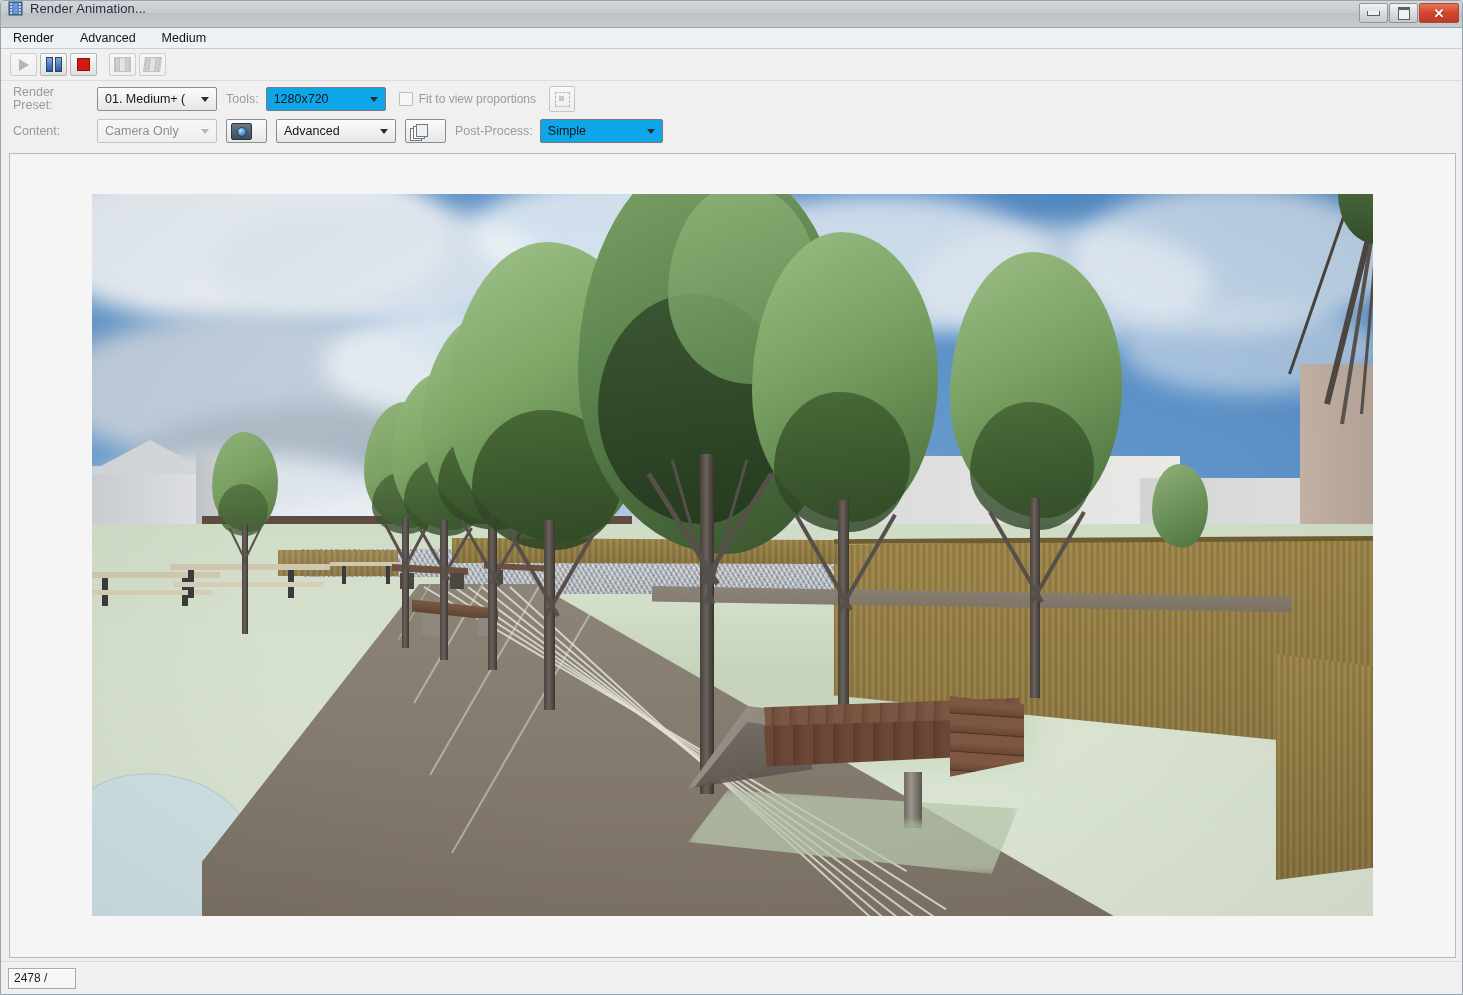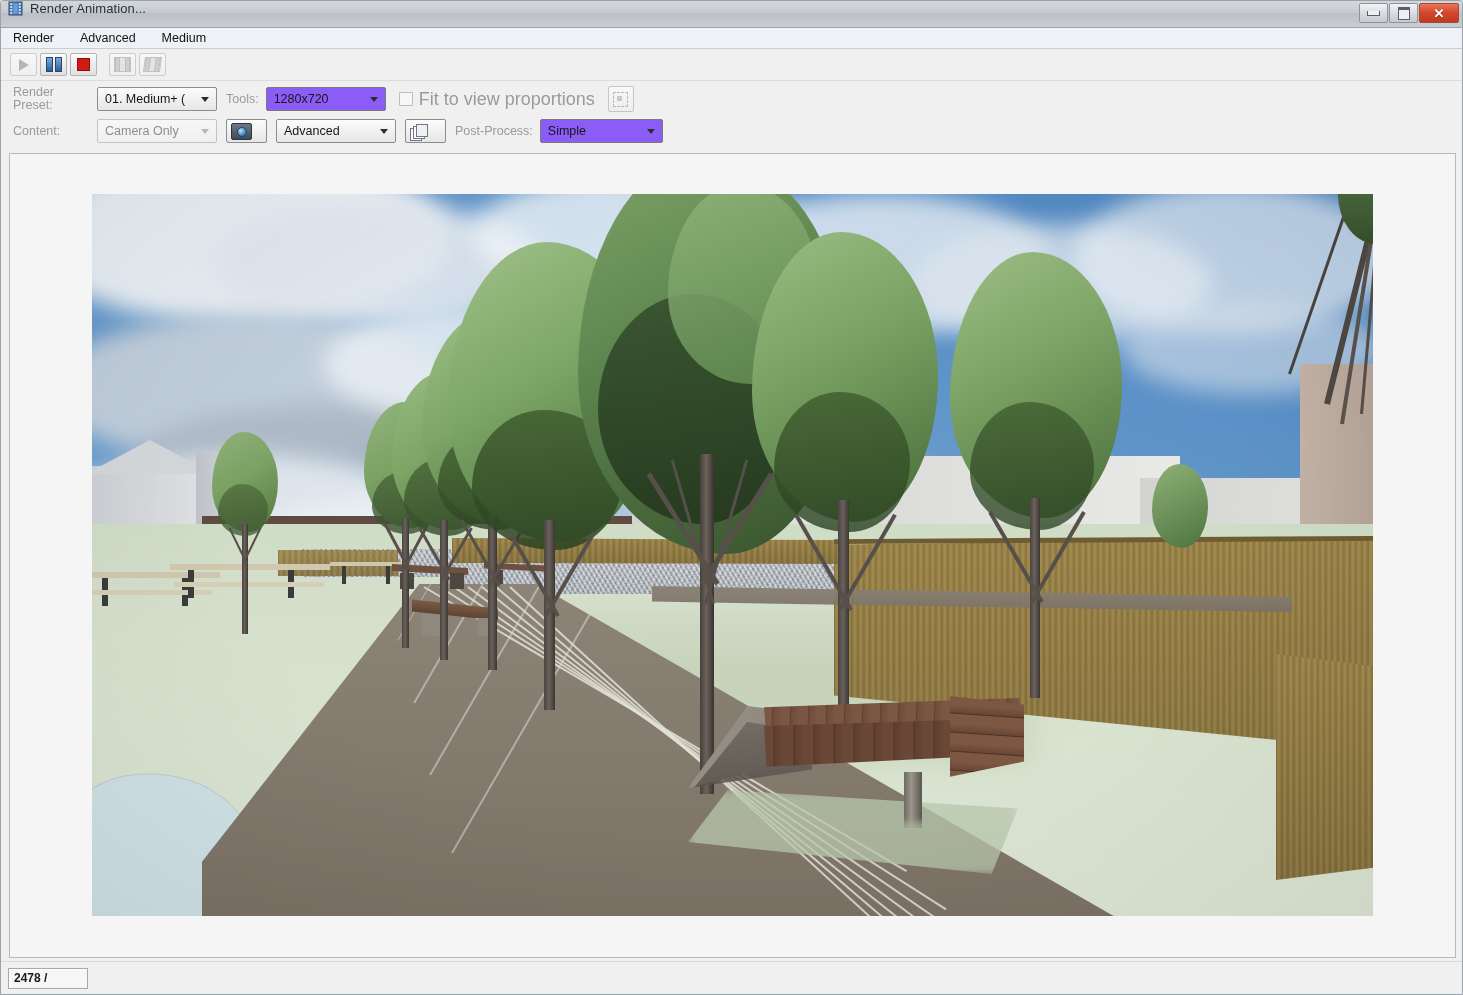--- a/index.html
+++ b/index.html
@@ -76,37 +76,37 @@
   .row{display:flex;align-items:center;height:32px;padding-left:12px;gap:0;}
   .lbl{font-size:12.5px;color:#9a9a9a;}
   .lbl.two{line-height:13px;width:84px;}
   .lbl.one{width:84px;}
   .lbl.inline{color:#9a9a9a;margin:0 7px 0 9px;}
   .combo{
     position:relative;height:24px;border:1px solid #8d8d8d;border-radius:2px;
     background:linear-gradient(#fcfcfc,#f0f0f0 52%,#e6e6e6);
     display:flex;align-items:center;box-sizing:border-box;
   }
-  .combo.white{background:#8b5cf6;border-color:#7a7a7a;}
+  .combo.white{background:#0ea5e9;border-color:#7a7a7a;}
   .combo.dis{background:linear-gradient(#f7f7f7,#efefef);border-color:#c3c3c3;}
   .combo .ctxt{font-size:12.5px;color:#161616;padding-left:7px;white-space:nowrap;overflow:hidden;}
   .combo.dis .ctxt{color:#8e8e8e;}
   .combo .arrow{
     position:absolute;right:7px;top:50%;margin-top:-2px;
     width:0;height:0;border-left:4px solid transparent;border-right:4px solid transparent;border-top:5px solid #2c2c2c;
   }
   .combo.dis .arrow{border-top-color:#b6b6b6;}
   .c-preset{width:120px;}
   .c-size{width:120px;}
   .c-content{width:120px;}
   .c-adv{width:120px;}
   .c-post{width:123px;}
   .chkwrap{display:flex;align-items:center;gap:6px;margin-left:13px;}
   .chk{width:12px;height:12px;border:1px solid #bdbdbd;background:#f6f6f6;border-radius:1px;}
-  .chktxt{font-size:18px;color:#9a9a9a;}
+  .chktxt{font-size:12px;color:#9a9a9a;}
   .iconbtn{
     width:24px;height:24px;margin-left:13px;border:1px solid #c6c6c6;border-radius:2px;
     background:linear-gradient(#f8f8f8,#eeeeee);
     display:flex;align-items:center;justify-content:center;
   }
   .ic-fit{width:13px;height:13px;border:1px dashed #bbb;position:relative;}
   .ic-fit:after{content:"";position:absolute;left:3px;top:3px;width:5px;height:5px;background:#c9c9c9;}
   .splitbtn{
     position:relative;height:24px;width:41px;margin-left:9px;
     border:1px solid #8d8d8d;border-radius:2px;
@@ -193,21 +193,21 @@
     display:flex;align-items:center;padding:0 7px;gap:5px;box-sizing:border-box;
   }
   .sfield{
     height:21px;border:1px solid #a9a9a9;background:#f6f6f6;
     display:flex;align-items:center;padding:0 5px;box-sizing:border-box;
     font-size:12px;color:#1a1a1a;white-space:nowrap;overflow:hidden;
     box-shadow:inset 1px 1px 0 #fff;
   }
   .s1{width:684px;}
   .s2{flex:1;}
-  .s3{width:80px;font-weight:bold;}
+  .s3{width:68px;}
 </style>
 </head>
 <body>
 
 <div id="app">
  <div class="win">
 
   <div class="titlebar">
     <span class="title-ico">
       <svg width="15" height="15" viewBox="0 0 15 15">

